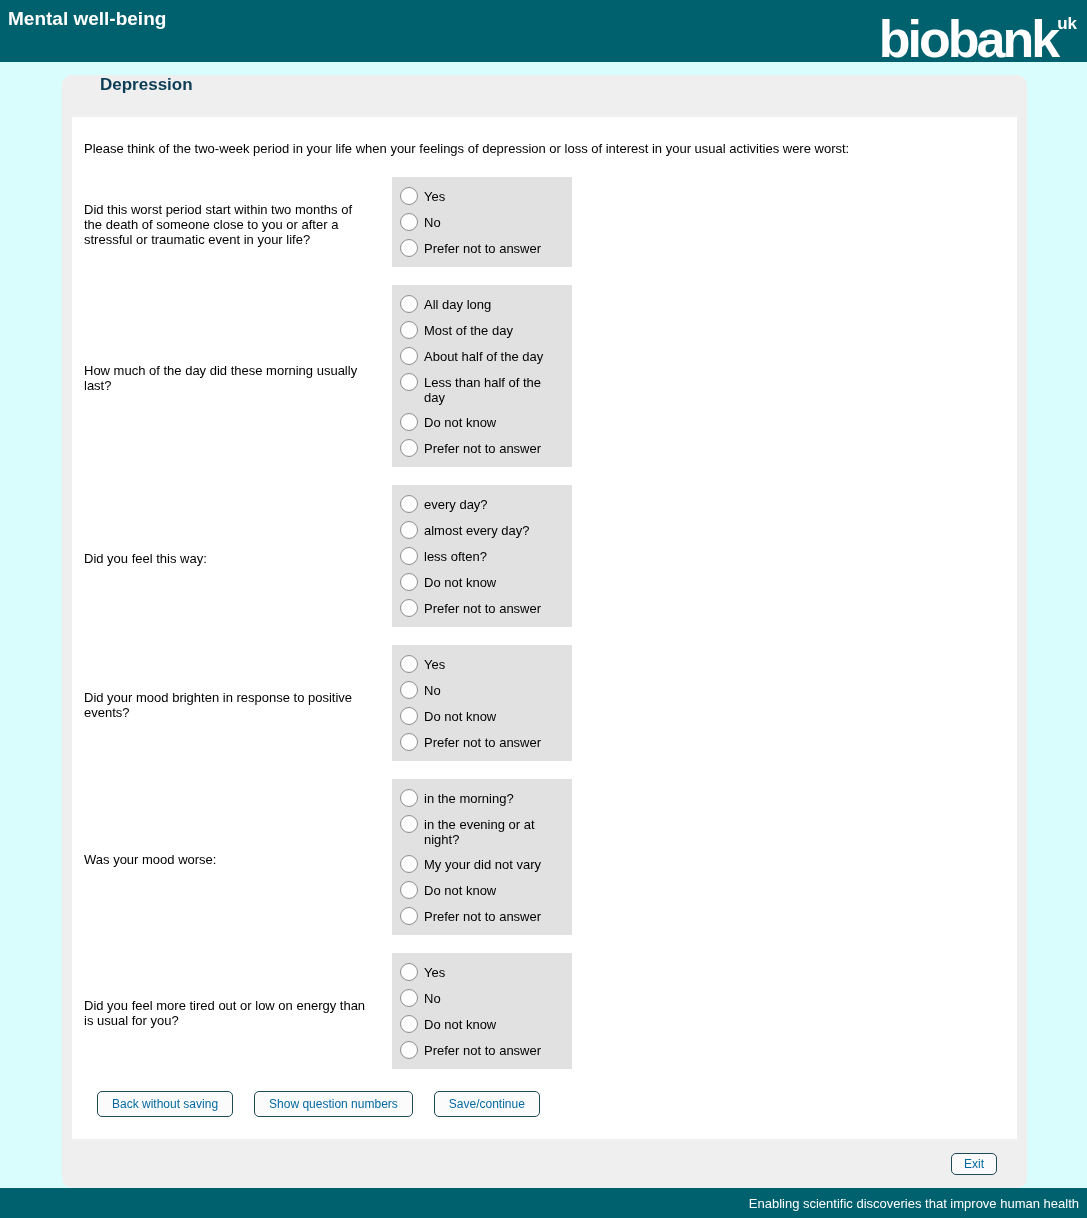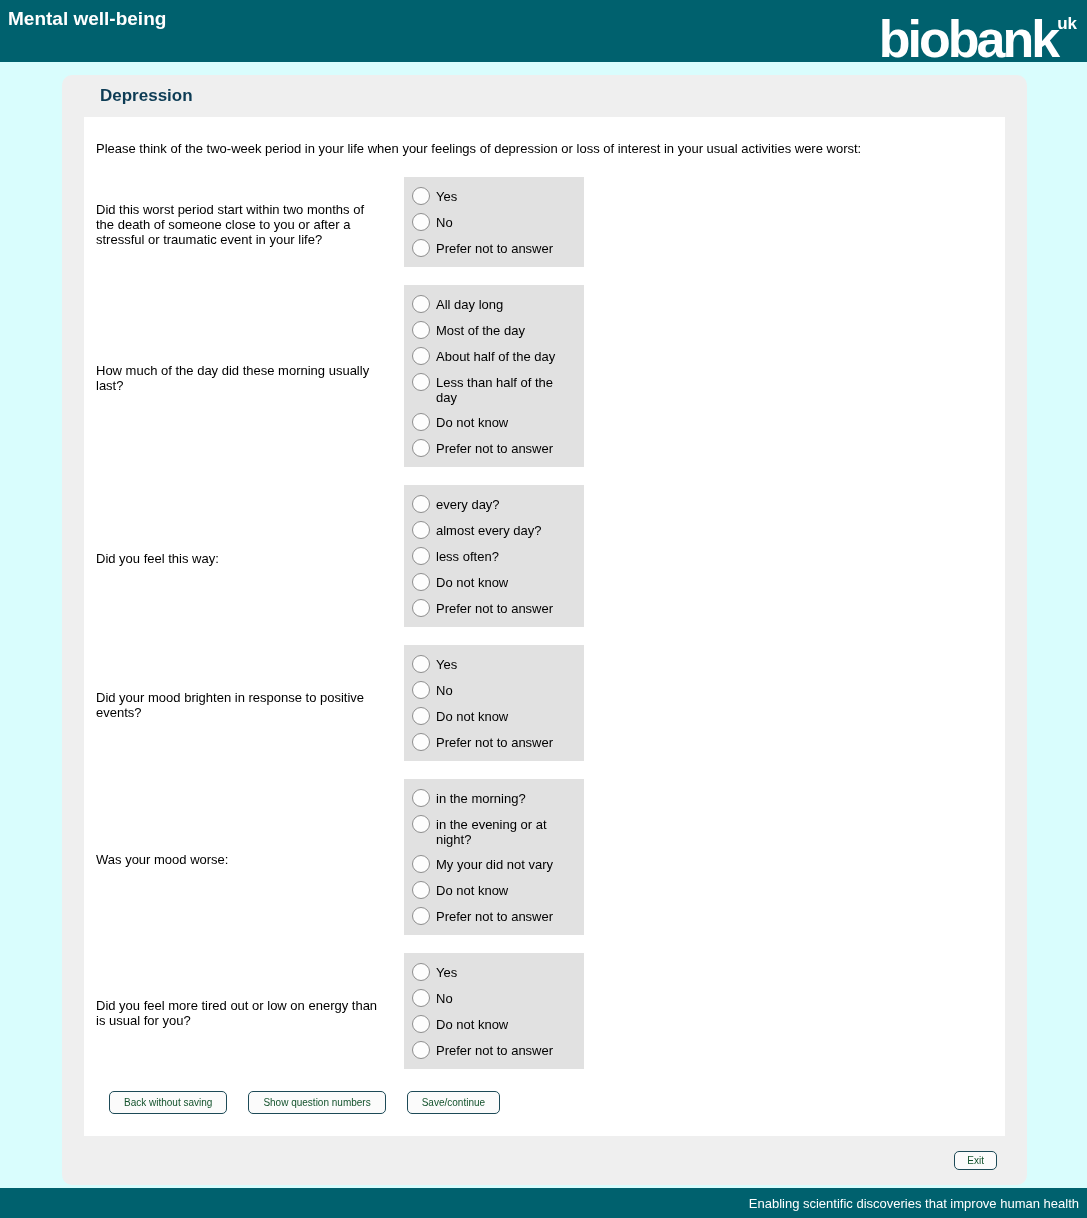--- a/index.html
+++ b/index.html
@@ -59,30 +59,29 @@
   .card{
     width:965px;
     margin:13px 0 0 62px;
     background:var(--card-bg);
     border-radius:10px;
     overflow:hidden;
   }
   .card-header{
     height:42px;
     display:flex;
-    align-items:center;
     padding-left:38px;
   }
   .card-title{
     font-size:17px;
     font-weight:bold;
     color:var(--title-color);
   }
   .card-content{
-    margin:0 22px;
+    margin:0 10px;
     background:var(--content-bg);
     padding:24px 0 18px 12px;
   }
   .intro{
     font-size:13px;
     line-height:16px;
     margin-bottom:20px;
   }
   .question-row{
     display:flex;
@@ -123,22 +122,22 @@
     line-height:15px;
     margin:2px 0 0 6px;
   }
   .button-row{
     display:flex;
     gap:21px;
     margin:22px 0 4px 13px;
   }
   .btn{
     font-family:"Liberation Sans","DejaVu Sans",sans-serif;
-    font-size:10px;
-    color:#14532d;
+    font-size:12px;
+    color:#0369a1;
     background:#fbfbfb;
     border:1px solid var(--button-border);
     border-radius:5px;
     padding:5px 14px;
     cursor:pointer;
   }
   .card-footer{
     height:49px;
     display:flex;
     justify-content:flex-end;

